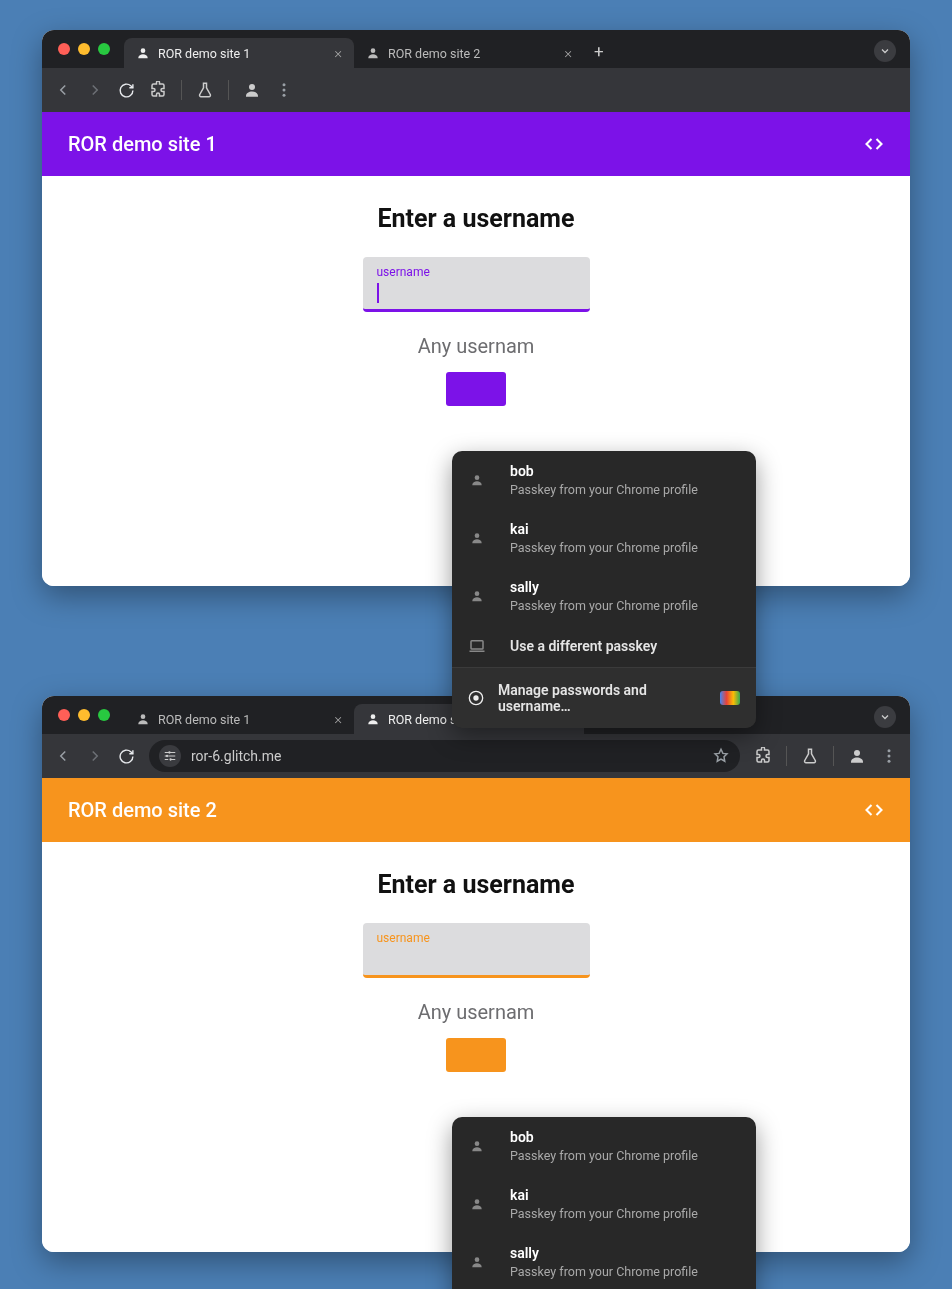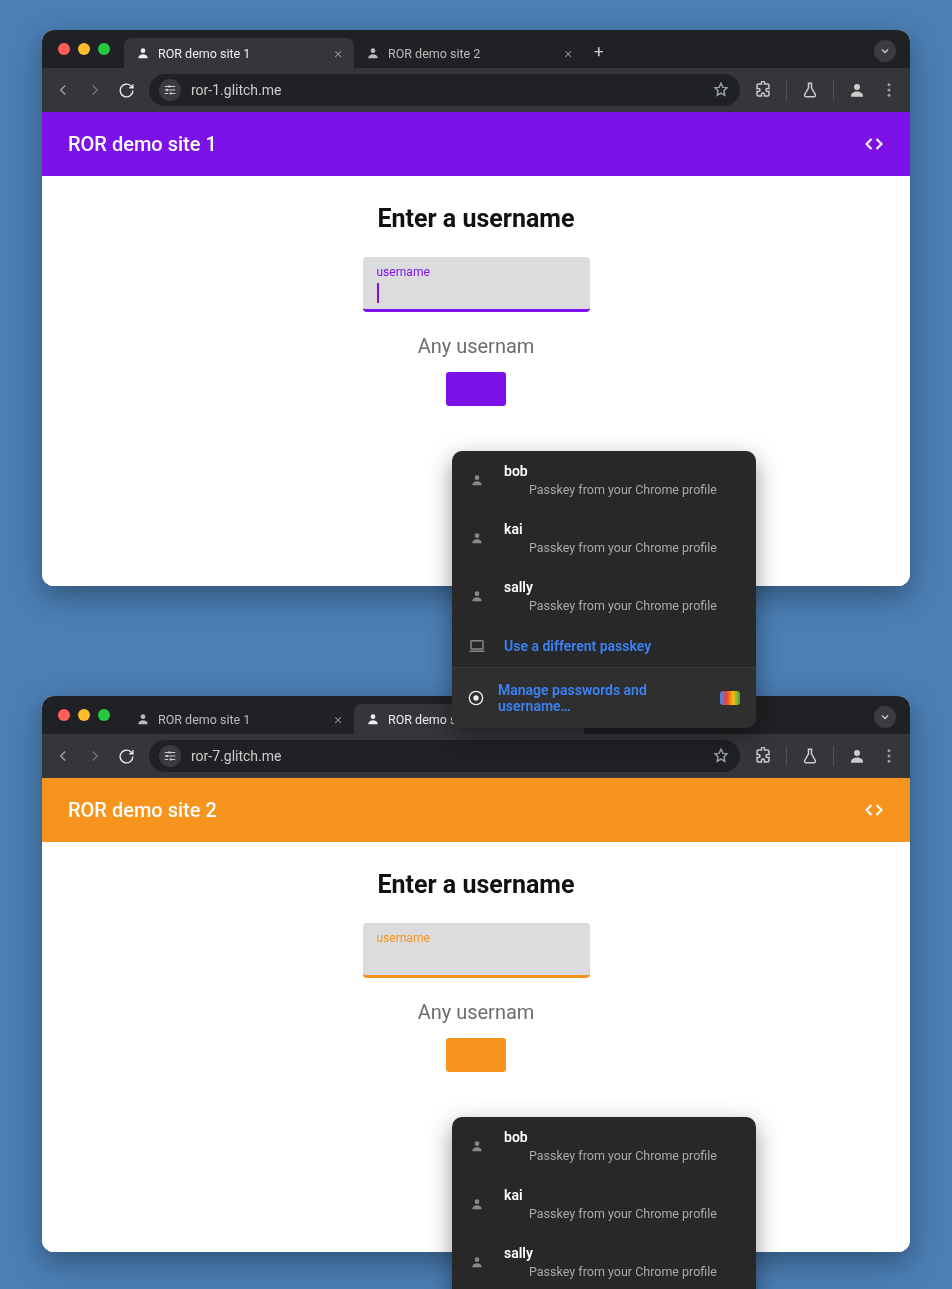--- a/index.html
+++ b/index.html
@@ -130,27 +130,27 @@
     position:absolute;
     top:-7px; left:17px;
     width:0;height:0;
     border-left:8px solid transparent;
     border-right:8px solid transparent;
     border-bottom:8px solid #282828;
   }
   .dd-item{
     display:flex; align-items:center;
     padding: 12px 16px;
-    gap:18px;
+    gap:24px;
   }
   .dd-item .dd-icon{ width:18px; display:flex;justify-content:center; color:#888;}
   .dd-item .dd-body{ display:flex;flex-direction:column;}
   .dd-user{ font-size:14px; font-weight:600; color:#fff;}
-  .dd-sub{ font-size:12.5px; color:#a9a9a9; margin-top:3px;margin-left:25px;}
-  .dd-action{ font-size:14px; font-weight:600; color:#3b82f6;}
+  .dd-sub{ font-size:12.5px; color:#a9a9a9; margin-top:3px;}
+  .dd-action{ font-size:14px; font-weight:600; color:#e5e5e5;}
   .dd-divider{ height:1px; background:#3b3b3b;}
   .dd-footer{
     display:flex; align-items:center;
     padding:14px 16px;
     gap:14px;
     background:#2f2f2f;
   }
   .key-badge{
     width:20px;height:14px;
     background: linear-gradient(90deg,#4285f4,#ea4335,#fbbc04,#34a853);
@@ -211,210 +211,193 @@
           <svg width="18" height="18" viewBox="0 0 24 24" fill="none" stroke="currentColor" stroke-width="2">
             <path d="M9 6l6 6-6 6"></path>
           </svg>
         </div>
       <div class="nav-icon" style="color:#e8eaed">
           <svg width="17" height="17" viewBox="0 0 24 24" fill="none" stroke="currentColor" stroke-width="2">
             <path d="M21 12a9 9 0 1 1-3-6.7L21 8"></path>
             <path d="M21 3v5h-5"></path>
           </svg>
         </div>
+      <div class="toolbar-right">
+        <span>
+            <svg width="18" height="18" viewBox="0 0 24 24" fill="none" stroke="currentColor" stroke-width="2">
+              <path d="M20 14v4a2 2 0 0 1-2 2h-4v-2a2 2 0 0 0-4 0v2H6a2 2 0 0 1-2-2v-4h2a2 2 0 0 0 0-4H4V6a2 2 0 0 1 2-2h4V2a2 2 0 0 1 4 0v2h4a2 2 0 0 1 2 2v4h-2a2 2 0 0 0 0 4z"></path>
+            </svg>
+          </span>
+        <span class="sep"></span>
+        <span>
+            <svg width="18" height="18" viewBox="0 0 24 24" fill="none" stroke="currentColor" stroke-width="2">
+              <path d="M9 3h6M10 3v6l-5 9a2 2 0 0 0 2 3h10a2 2 0 0 0 2-3l-5-9V3"></path>
+            </svg>
+          </span>
+        <span class="sep"></span>
+        <span>
+            <svg width="18" height="18" viewBox="0 0 24 24" fill="currentColor">
+              <circle cx="12" cy="8" r="4"></circle>
+              <path d="M4 20c0-4 4-6 8-6s8 2 8 6v1H4z"></path>
+            </svg>
+          </span>
+        <span style="color:#9aa0a6">
+            <svg width="18" height="18" viewBox="0 0 24 24" fill="currentColor">
+              <circle cx="12" cy="5" r="2"></circle>
+              <circle cx="12" cy="12" r="2"></circle>
+              <circle cx="12" cy="19" r="2"></circle>
+            </svg>
+          </span>
+      </div>
+    </div>
+    <div class="app-header purple">
+      <span>ROR demo site 1</span>
+      <span class="spacer"></span>
+      <span style="color:#fff">
+          <svg width="20" height="20" viewBox="0 0 24 24" fill="none" stroke="currentColor" stroke-width="2.5">
+            <path d="M9 6l-6 6 6 6M15 6l6 6-6 6"></path>
+          </svg>
+        </span>
+    </div>
+    <div class="content">
+      <div class="page-title">Enter a username</div>
+      <div class="input-field purple">
+        <div class="input-label">username</div>
+        <div class="caret"></div>
+      </div>
+      <div class="helper">Any usernam</div>
+      <div class="next-btn purple"></div>
+
+  <div class="dropdown" style="left:410px;top:275px">
+
+      <div class="dd-item">
+        <div class="dd-icon">
+              <svg viewBox="0 0 24 24" width="14" height="14" fill="currentColor">
+                <circle cx="12" cy="8" r="4"></circle>
+                <path d="M4 20c0-4 4-6 8-6s8 2 8 6v1H4z"></path>
+              </svg>
+            </div>
+        <div class="dd-body">
+          <div class="dd-user">bob</div>
+          <div class="dd-sub">Passkey from your Chrome profile</div>
+        </div>
+      </div>
+      <div class="dd-item">
+        <div class="dd-icon">
+              <svg viewBox="0 0 24 24" width="14" height="14" fill="currentColor">
+                <circle cx="12" cy="8" r="4"></circle>
+                <path d="M4 20c0-4 4-6 8-6s8 2 8 6v1H4z"></path>
+              </svg>
+            </div>
+        <div class="dd-body">
+          <div class="dd-user">kai</div>
+          <div class="dd-sub">Passkey from your Chrome profile</div>
+        </div>
+      </div>
+      <div class="dd-item">
+        <div class="dd-icon">
+              <svg viewBox="0 0 24 24" width="14" height="14" fill="currentColor">
+                <circle cx="12" cy="8" r="4"></circle>
+                <path d="M4 20c0-4 4-6 8-6s8 2 8 6v1H4z"></path>
+              </svg>
+            </div>
+        <div class="dd-body">
+          <div class="dd-user">sally</div>
+          <div class="dd-sub">Passkey from your Chrome profile</div>
+        </div>
+      </div>
+    <div class="dd-item">
+      <div class="dd-icon">
+              <svg width="18" height="18" viewBox="0 0 24 24" fill="none" stroke="currentColor" stroke-width="2">
+                <rect x="4" y="5" width="16" height="11" rx="1"></rect>
+                <path d="M2 19h20"></path>
+              </svg>
+            </div>
+      <div class="dd-action">Use a different passkey</div>
+    </div>
+    <div class="dd-divider"></div>
+    <div class="dd-footer">
+      <div class="dd-icon">
+              <svg width="16" height="16" viewBox="0 0 24 24" fill="currentColor">
+                <circle cx="12" cy="12" r="10" fill="none" stroke="currentColor" stroke-width="2"></circle>
+                <circle cx="12" cy="12" r="4"></circle>
+              </svg>
+            </div>
+      <div class="dd-action" style="flex:1">Manage passwords and username…</div>
+      <div class="key-badge"></div>
+    </div>
+  </div>
+    </div>
+  </div>
+  <div class="window">
+    <div class="titlebar">
+      <div class="traffic">
+        <div class="dot red"></div>
+        <div class="dot yellow"></div>
+        <div class="dot green"></div>
+      </div>
+      <div class="tabs">
+
+    <div class="tab ">
+      <span class="tab-favicon">
+              <svg viewBox="0 0 24 24" width="14" height="14" fill="currentColor">
+                <circle cx="12" cy="8" r="4"></circle>
+                <path d="M4 20c0-4 4-6 8-6s8 2 8 6v1H4z"></path>
+              </svg>
+            </span>
+      <span class="tab-title">ROR demo site 1</span>
+      <span class="tab-close">×</span>
+    </div>
+    <div class="tab active">
+      <span class="tab-favicon">
+              <svg viewBox="0 0 24 24" width="14" height="14" fill="currentColor">
+                <circle cx="12" cy="8" r="4"></circle>
+                <path d="M4 20c0-4 4-6 8-6s8 2 8 6v1H4z"></path>
+              </svg>
+            </span>
+      <span class="tab-title">ROR demo site 2</span>
+      <span class="tab-close">×</span>
+    </div>
+        <div class="tab-add">+</div>
+        <div class="tabs-right">
+          <div class="chev-down-pill">
+              <svg width="12" height="12" viewBox="0 0 24 24" fill="none" stroke="#ccc" stroke-width="2.5">
+                <path d="M6 9l6 6 6-6"></path>
+              </svg>
+            </div>
+        </div>
+      </div>
+    </div>
+    <div class="toolbar">
+      <div class="nav-icon">
+          <svg width="18" height="18" viewBox="0 0 24 24" fill="none" stroke="currentColor" stroke-width="2">
+            <path d="M15 6l-6 6 6 6"></path>
+          </svg>
+        </div>
+      <div class="nav-icon" style="opacity:.55">
+          <svg width="18" height="18" viewBox="0 0 24 24" fill="none" stroke="currentColor" stroke-width="2">
+            <path d="M9 6l6 6-6 6"></path>
+          </svg>
+        </div>
+      <div class="nav-icon" style="color:#e8eaed">
+          <svg width="17" height="17" viewBox="0 0 24 24" fill="none" stroke="currentColor" stroke-width="2">
+            <path d="M21 12a9 9 0 1 1-3-6.7L21 8"></path>
+            <path d="M21 3v5h-5"></path>
+          </svg>
+        </div>
       <div class="urlbar">
         <div class="url-left-icon">
             <svg width="14" height="14" viewBox="0 0 24 24" fill="currentColor">
               <path d="M3 17h6v2H3zM3 5h10v2H3zM13 17h8v2h-8zM13 5h8v2h-8zM3 11h4v2H3zM9 11h12v2H9z"></path>
               <circle cx="11" cy="6" r="2"></circle>
               <circle cx="7" cy="12" r="2"></circle>
               <circle cx="13" cy="18" r="2"></circle>
             </svg>
           </div>
-        <span>ror-1.glitch.me</span>
-        <span style="flex:1"></span>
-        <span style="color:#9aa0a6">
-            <svg width="18" height="18" viewBox="0 0 24 24" fill="none" stroke="currentColor" stroke-width="2">
-              <path d="M12 3l2.5 5.5L20 9l-4 4 1 6-5-3-5 3 1-6-4-4 5.5-.5z"></path>
-            </svg>
-          </span>
-      </div>
-      <div class="toolbar-right">
-        <span>
-            <svg width="18" height="18" viewBox="0 0 24 24" fill="none" stroke="currentColor" stroke-width="2">
-              <path d="M20 14v4a2 2 0 0 1-2 2h-4v-2a2 2 0 0 0-4 0v2H6a2 2 0 0 1-2-2v-4h2a2 2 0 0 0 0-4H4V6a2 2 0 0 1 2-2h4V2a2 2 0 0 1 4 0v2h4a2 2 0 0 1 2 2v4h-2a2 2 0 0 0 0 4z"></path>
-            </svg>
-          </span>
-        <span class="sep"></span>
-        <span>
-            <svg width="18" height="18" viewBox="0 0 24 24" fill="none" stroke="currentColor" stroke-width="2">
-              <path d="M9 3h6M10 3v6l-5 9a2 2 0 0 0 2 3h10a2 2 0 0 0 2-3l-5-9V3"></path>
-            </svg>
-          </span>
-        <span class="sep"></span>
-        <span>
-            <svg width="18" height="18" viewBox="0 0 24 24" fill="currentColor">
-              <circle cx="12" cy="8" r="4"></circle>
-              <path d="M4 20c0-4 4-6 8-6s8 2 8 6v1H4z"></path>
-            </svg>
-          </span>
-        <span style="color:#9aa0a6">
-            <svg width="18" height="18" viewBox="0 0 24 24" fill="currentColor">
-              <circle cx="12" cy="5" r="2"></circle>
-              <circle cx="12" cy="12" r="2"></circle>
-              <circle cx="12" cy="19" r="2"></circle>
-            </svg>
-          </span>
-      </div>
-    </div>
-    <div class="app-header purple">
-      <span>ROR demo site 1</span>
-      <span class="spacer"></span>
-      <span style="color:#fff">
-          <svg width="20" height="20" viewBox="0 0 24 24" fill="none" stroke="currentColor" stroke-width="2.5">
-            <path d="M9 6l-6 6 6 6M15 6l6 6-6 6"></path>
-          </svg>
-        </span>
-    </div>
-    <div class="content">
-      <div class="page-title">Enter a username</div>
-      <div class="input-field purple">
-        <div class="input-label">username</div>
-        <div class="caret"></div>
-      </div>
-      <div class="helper">Any usernam</div>
-      <div class="next-btn purple"></div>
-
-  <div class="dropdown" style="left:410px;top:275px">
-
-      <div class="dd-item">
-        <div class="dd-icon">
-              <svg viewBox="0 0 24 24" width="14" height="14" fill="currentColor">
-                <circle cx="12" cy="8" r="4"></circle>
-                <path d="M4 20c0-4 4-6 8-6s8 2 8 6v1H4z"></path>
-              </svg>
-            </div>
-        <div class="dd-body">
-          <div class="dd-user">bob</div>
-          <div class="dd-sub">Passkey from your Chrome profile</div>
-        </div>
-      </div>
-      <div class="dd-item">
-        <div class="dd-icon">
-              <svg viewBox="0 0 24 24" width="14" height="14" fill="currentColor">
-                <circle cx="12" cy="8" r="4"></circle>
-                <path d="M4 20c0-4 4-6 8-6s8 2 8 6v1H4z"></path>
-              </svg>
-            </div>
-        <div class="dd-body">
-          <div class="dd-user">kai</div>
-          <div class="dd-sub">Passkey from your Chrome profile</div>
-        </div>
-      </div>
-      <div class="dd-item">
-        <div class="dd-icon">
-              <svg viewBox="0 0 24 24" width="14" height="14" fill="currentColor">
-                <circle cx="12" cy="8" r="4"></circle>
-                <path d="M4 20c0-4 4-6 8-6s8 2 8 6v1H4z"></path>
-              </svg>
-            </div>
-        <div class="dd-body">
-          <div class="dd-user">sally</div>
-          <div class="dd-sub">Passkey from your Chrome profile</div>
-        </div>
-      </div>
-    <div class="dd-item">
-      <div class="dd-icon">
-              <svg width="18" height="18" viewBox="0 0 24 24" fill="none" stroke="currentColor" stroke-width="2">
-                <rect x="4" y="5" width="16" height="11" rx="1"></rect>
-                <path d="M2 19h20"></path>
-              </svg>
-            </div>
-      <div class="dd-action">Use a different passkey</div>
-    </div>
-    <div class="dd-divider"></div>
-    <div class="dd-footer">
-      <div class="dd-icon">
-              <svg width="16" height="16" viewBox="0 0 24 24" fill="currentColor">
-                <circle cx="12" cy="12" r="10" fill="none" stroke="currentColor" stroke-width="2"></circle>
-                <circle cx="12" cy="12" r="4"></circle>
-              </svg>
-            </div>
-      <div class="dd-action" style="flex:1">Manage passwords and username…</div>
-      <div class="key-badge"></div>
-    </div>
-  </div>
-    </div>
-  </div>
-  <div class="window">
-    <div class="titlebar">
-      <div class="traffic">
-        <div class="dot red"></div>
-        <div class="dot yellow"></div>
-        <div class="dot green"></div>
-      </div>
-      <div class="tabs">
-
-    <div class="tab ">
-      <span class="tab-favicon">
-              <svg viewBox="0 0 24 24" width="14" height="14" fill="currentColor">
-                <circle cx="12" cy="8" r="4"></circle>
-                <path d="M4 20c0-4 4-6 8-6s8 2 8 6v1H4z"></path>
-              </svg>
-            </span>
-      <span class="tab-title">ROR demo site 1</span>
-      <span class="tab-close">×</span>
-    </div>
-    <div class="tab active">
-      <span class="tab-favicon">
-              <svg viewBox="0 0 24 24" width="14" height="14" fill="currentColor">
-                <circle cx="12" cy="8" r="4"></circle>
-                <path d="M4 20c0-4 4-6 8-6s8 2 8 6v1H4z"></path>
-              </svg>
-            </span>
-      <span class="tab-title">ROR demo site 2</span>
-      <span class="tab-close">×</span>
-    </div>
-        <div class="tab-add">+</div>
-        <div class="tabs-right">
-          <div class="chev-down-pill">
-              <svg width="12" height="12" viewBox="0 0 24 24" fill="none" stroke="#ccc" stroke-width="2.5">
-                <path d="M6 9l6 6 6-6"></path>
-              </svg>
-            </div>
-        </div>
-      </div>
-    </div>
-    <div class="toolbar">
-      <div class="nav-icon">
-          <svg width="18" height="18" viewBox="0 0 24 24" fill="none" stroke="currentColor" stroke-width="2">
-            <path d="M15 6l-6 6 6 6"></path>
-          </svg>
-        </div>
-      <div class="nav-icon" style="opacity:.55">
-          <svg width="18" height="18" viewBox="0 0 24 24" fill="none" stroke="currentColor" stroke-width="2">
-            <path d="M9 6l6 6-6 6"></path>
-          </svg>
-        </div>
-      <div class="nav-icon" style="color:#e8eaed">
-          <svg width="17" height="17" viewBox="0 0 24 24" fill="none" stroke="currentColor" stroke-width="2">
-            <path d="M21 12a9 9 0 1 1-3-6.7L21 8"></path>
-            <path d="M21 3v5h-5"></path>
-          </svg>
-        </div>
-      <div class="urlbar">
-        <div class="url-left-icon">
-            <svg width="14" height="14" viewBox="0 0 24 24" fill="currentColor">
-              <path d="M3 17h6v2H3zM3 5h10v2H3zM13 17h8v2h-8zM13 5h8v2h-8zM3 11h4v2H3zM9 11h12v2H9z"></path>
-              <circle cx="11" cy="6" r="2"></circle>
-              <circle cx="7" cy="12" r="2"></circle>
-              <circle cx="13" cy="18" r="2"></circle>
-            </svg>
-          </div>
-        <span>ror-7.glitch.me</span>
+        <span>ror-6.glitch.me</span>
         <span style="flex:1"></span>
         <span style="color:#9aa0a6">
             <svg width="18" height="18" viewBox="0 0 24 24" fill="none" stroke="currentColor" stroke-width="2">
               <path d="M12 3l2.5 5.5L20 9l-4 4 1 6-5-3-5 3 1-6-4-4 5.5-.5z"></path>
             </svg>
           </span>
       </div>
       <div class="toolbar-right">
         <span>
             <svg width="18" height="18" viewBox="0 0 24 24" fill="none" stroke="currentColor" stroke-width="2">

